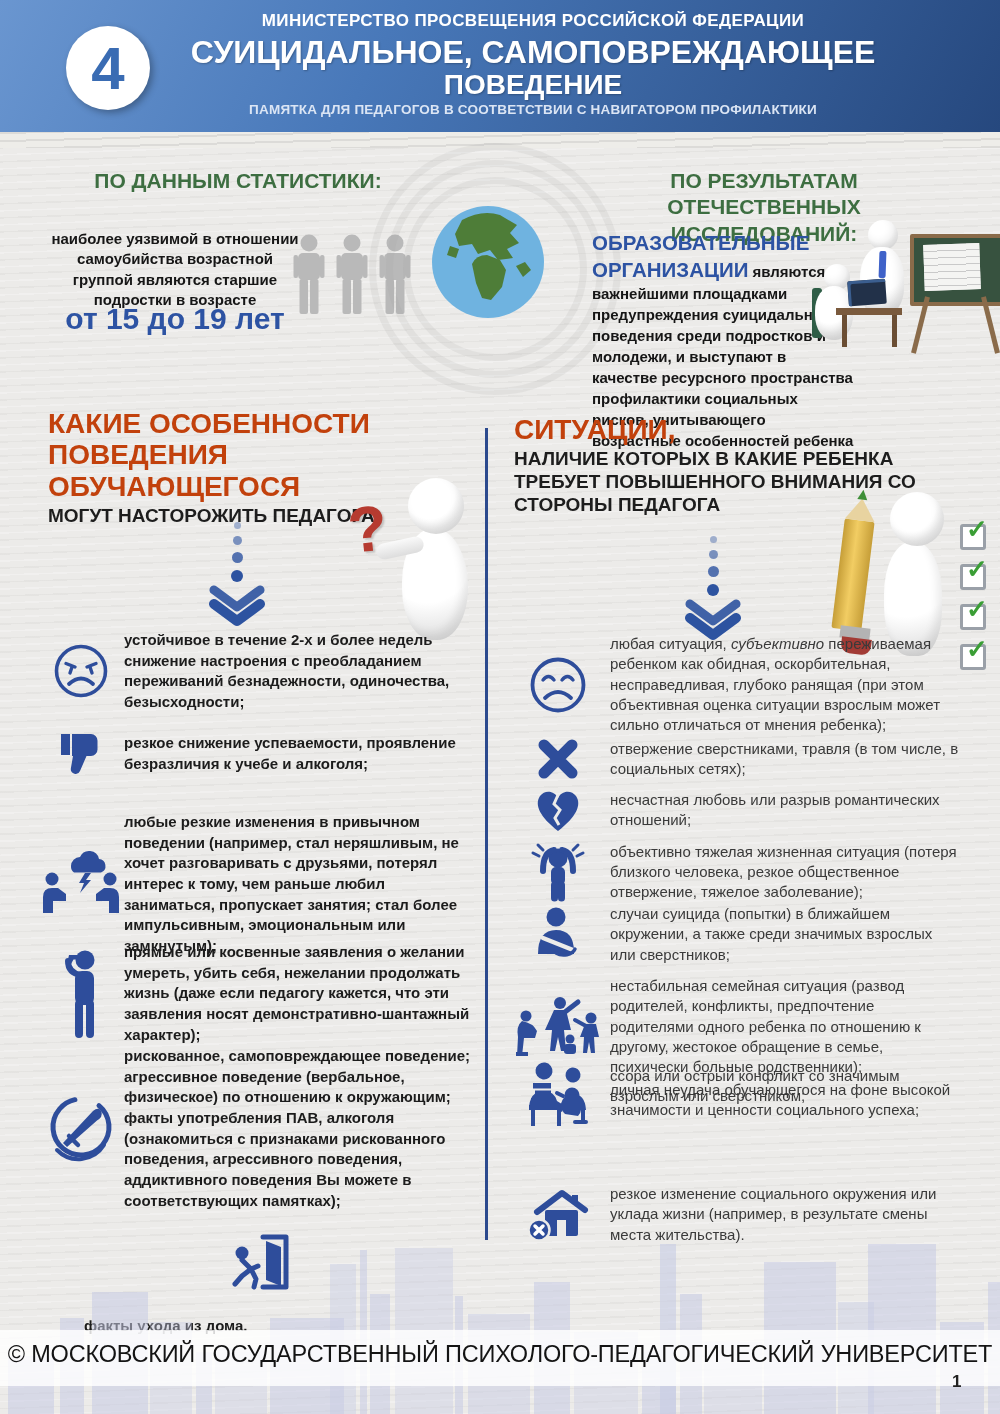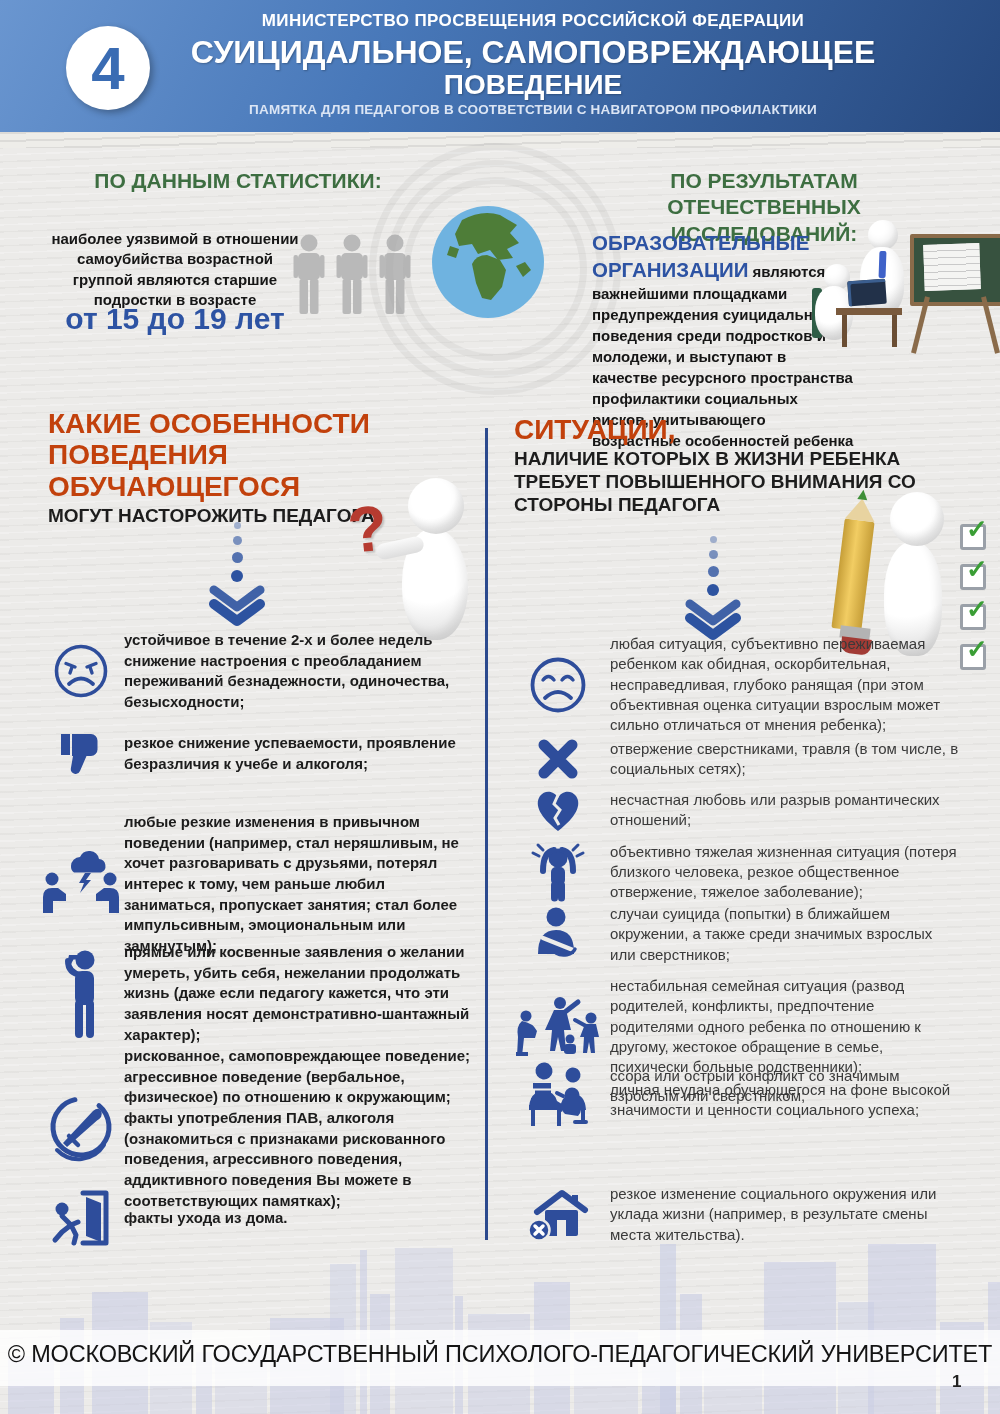--- a/index.html
+++ b/index.html
@@ -49,21 +49,21 @@
   .d3{width:11px;height:11px;opacity:.8;}.d4{width:12px;height:12px;}
   
   .item{position:absolute;display:flex;align-items:center;}
   .item.l{left:38px;width:446px;}
   .item.r{left:506px;width:466px;}
   .item .ic{flex:0 0 86px;display:flex;justify-content:center;color:#2e4d9b;}
   .item.r .ic{flex-basis:104px;}
   .txt{font-size:15px;}
   .lt-x{font-weight:700;color:#1c1c1c;line-height:1.38;width:354px;}
   .rt-x{font-weight:400;color:#3a3a3a;line-height:1.35;width:352px;}
-  .it{}
+  .it{font-style:italic;}
   
   .blob{background:radial-gradient(circle at 38% 28%,#ffffff 48%,#d7d7d7);box-shadow:inset -5px -7px 9px rgba(0,0,0,.08);}
   .fig{position:absolute;}
   #figq{left:348px;top:478px;width:132px;height:172px;}
   .q{position:absolute;left:0;top:14px;font-size:64px;font-weight:800;color:#b63b30;
      transform:rotate(-6deg);text-shadow:2px 2px 2px rgba(0,0,0,.18);}
   .fq-head{position:absolute;left:60px;top:0;width:56px;height:56px;border-radius:50%;}
   .fq-body{position:absolute;left:54px;top:50px;width:66px;height:112px;border-radius:48% 52% 46% 46%;}
   .fq-arm{position:absolute;left:28px;top:62px;width:48px;height:16px;border-radius:10px;
           background:linear-gradient(#fafafa,#ddd);transform:rotate(-12deg);}
@@ -197,21 +197,21 @@
 
   <div class="divider"></div>
 
   <div class="col-title" id="lt">
     <div class="ct-accent">КАКИЕ ОСОБЕННОСТИ ПОВЕДЕНИЯ ОБУЧАЮЩЕГОСЯ</div>
     <div class="ct-rest">МОГУТ НАСТОРОЖИТЬ ПЕДАГОГА</div>
   </div>
 
   <div class="col-title" id="rt">
     <div class="ct-accent">СИТУАЦИИ,</div>
-    <div class="ct-rest" style="width:432px;">НАЛИЧИЕ КОТОРЫХ В ЖИЗНИ РЕБЕНКА ТРЕБУЕТ ПОВЫШЕННОГО ВНИМАНИЯ СО СТОРОНЫ ПЕДАГОГА</div>
+    <div class="ct-rest" style="width:432px;">НАЛИЧИЕ КОТОРЫХ В КАКИЕ РЕБЕНКА ТРЕБУЕТ ПОВЫШЕННОГО ВНИМАНИЯ СО СТОРОНЫ ПЕДАГОГА</div>
   </div>
 
   <div class="arrow" id="arrow-l">
     <span class="d d1"></span>
       <span class="d d2"></span>
       <span class="d d3"></span>
       <span class="d d4"></span>
     <svg width="62" height="42" viewBox="0 0 62 42">
         <path d="M8 5 L31 22 L54 5" fill="none" stroke="#2d53a0" stroke-width="9" stroke-linecap="round" stroke-linejoin="round" opacity=".9"></path>
         <path d="M8 19 L31 36 L54 19" fill="none" stroke="#2d53a0" stroke-width="10" stroke-linecap="round" stroke-linejoin="round"></path>
@@ -303,21 +303,21 @@
       <svg width="74" height="74" viewBox="0 0 74 74" fill="none" stroke="currentColor" stroke-linecap="round">
           <circle cx="37" cy="35" r="28" stroke-width="5" stroke-dasharray="150 26" transform="rotate(-50 37 35)"></circle>
           <path fill="currentColor" stroke="none" d="M19 51 L49 19 q6 -5 8.5 1 q1.5 5 -4.5 8.5 L23 55 z"></path>
           <path d="M25 44 l9 9" stroke-width="4.5"></path>
           <path d="M13 58 a30 30 0 0 0 47 -5" stroke-width="4"></path>
         </svg>
     </div>
     <div class="txt lt-x">рискованное, самоповреждающее поведение; агрессивное поведение (вербальное, физическое) по отношению к окружающим; факты употребления ПАВ, алкоголя (ознакомиться с признаками рискованного поведения, агрессивного поведения, аддиктивного поведения Вы можете в соответствующих памятках);</div>
   </div>
 
-  <div class="item l" style="top:1186px;">
+  <div class="item l" style="top:1230px;flex-direction:column;">
     <div class="ic">
       <svg width="64" height="64" viewBox="0 0 64 64" fill="none" stroke="currentColor" stroke-linecap="round" stroke-linejoin="round">
           <path d="M34 7 h23 v50 h-23" stroke-width="5"></path>
           <path fill="currentColor" stroke="none" d="M37 11 l15 6 v39 l-15 -6 z"></path>
           <circle fill="currentColor" stroke="none" cx="13" cy="23" r="6.5"></circle>
           <path d="M13 30 l9 9 M22 39 l7 -3 M22 39 l-9 7 l-7 8 M22 39 l5 10 l-2 8" stroke-width="5"></path>
         </svg>
     </div>
     <div class="txt lt-x">факты ухода из дома.</div>
   </div>

